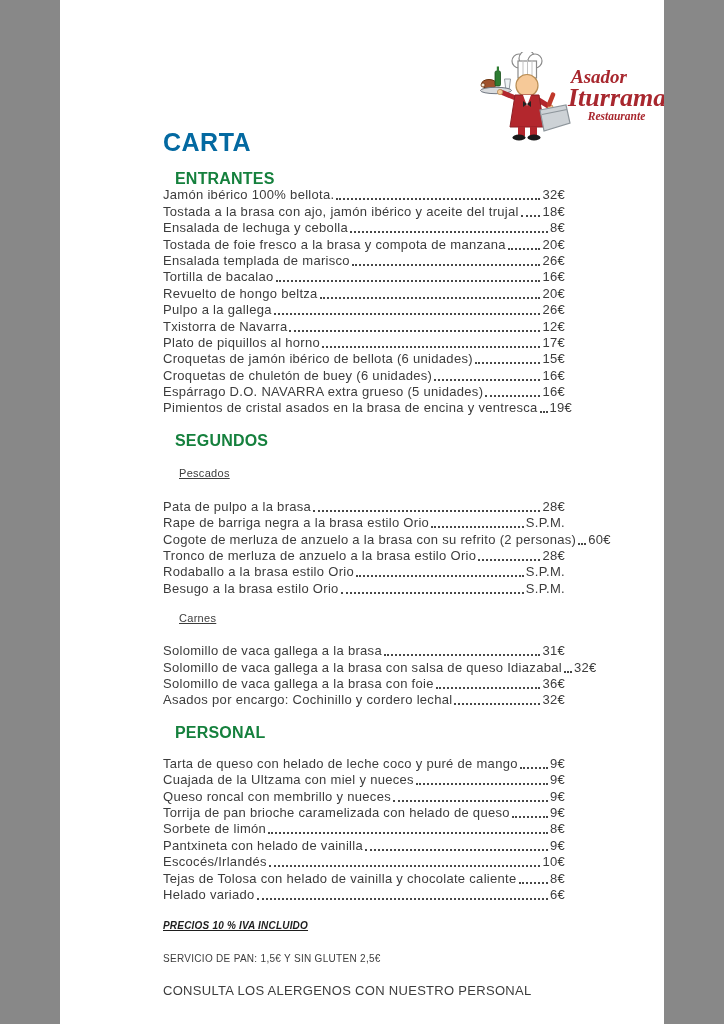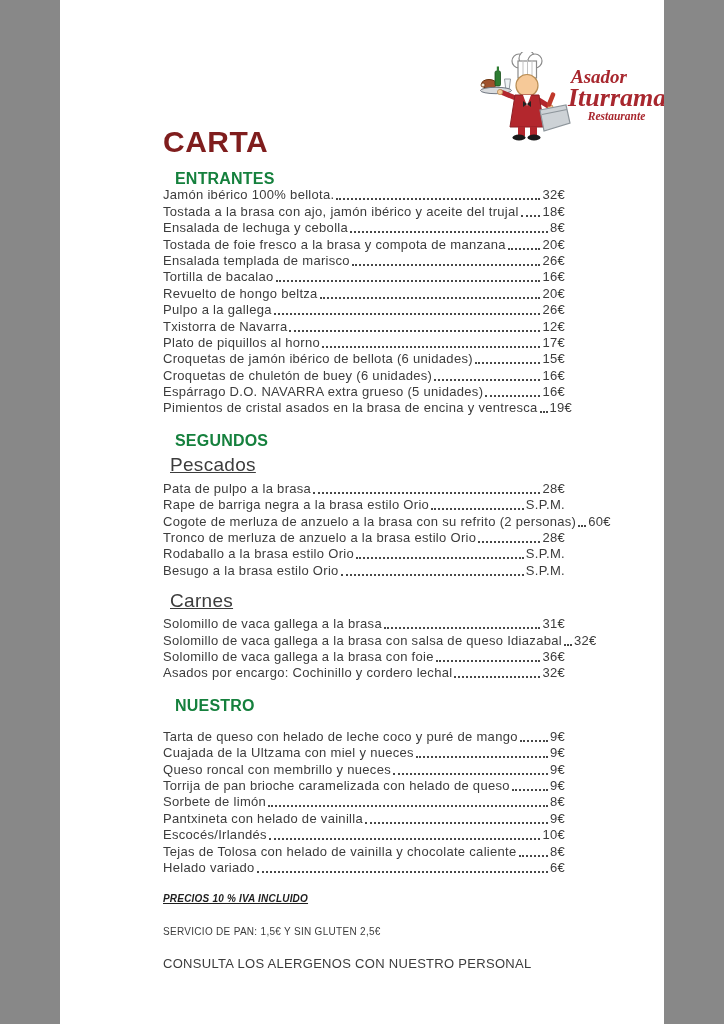--- a/index.html
+++ b/index.html
@@ -25,34 +25,34 @@
     font-style:italic; font-weight:bold;
     color:#a8272e; white-space:nowrap;
   }
   .logo-l1{font-size:19px; line-height:17px; margin-left:3px;}
   .logo-l2{font-size:26px; line-height:25px;}
   .logo-l3{font-size:11.5px; line-height:13px; text-align:right; margin-right:21px;}
   
   .content{position:absolute; left:103px; right:99px; top:0;}
   .title{
     margin:128px 0 0 0;
-    font-size:30px; line-height:28px;
-    font-weight:bold; color:#7f1d1d;
+    font-size:25px; line-height:28px;
+    font-weight:bold; color:#0369a1;
     letter-spacing:0.5px;
   }
   .sec-heading{
     margin:14px 0 0 12px;
     font-size:16px; line-height:17px;
     font-weight:bold; color:#15803d;
     letter-spacing:0.2px;
   }
   .sec-heading.segundos{margin-top:16px;}
   .sec-heading.postres{margin-top:16px; margin-bottom:14px;}
   .sub-heading{
-    margin:7px; font-size:19px; line-height:17px;
+    margin:16px; font-size:11px; line-height:17px;
     font-weight:normal; text-decoration:underline;
     color:#3c3c3c; letter-spacing:0.3px;
   }
   .sub-heading.carnes{margin-top:13px;}
   .mrow{
     display:flex; align-items:flex-end;
     height:16.4px; font-size:13px; letter-spacing:0.3px;
   }
   .iname{white-space:nowrap; line-height:16px;}
   .leader{
@@ -253,21 +253,21 @@
           <span class="leader"></span>
           <span class="iprice">36€</span>
         </div>
         <div class="mrow">
           <span class="iname">Asados por encargo: Cochinillo y cordero lechal</span>
           <span class="leader"></span>
           <span class="iprice">32€</span>
         </div>
       </div>
 
-    <h2 class="sec-heading postres">NUESTRO</h2>
+    <h2 class="sec-heading postres">PERSONAL</h2>
     <div>
         <div class="mrow">
           <span class="iname">Tarta de queso con helado de leche coco y puré de mango</span>
           <span class="leader"></span>
           <span class="iprice">9€</span>
         </div>
         <div class="mrow">
           <span class="iname">Cuajada de la Ultzama con miel y nueces</span>
           <span class="leader"></span>
           <span class="iprice">9€</span>

